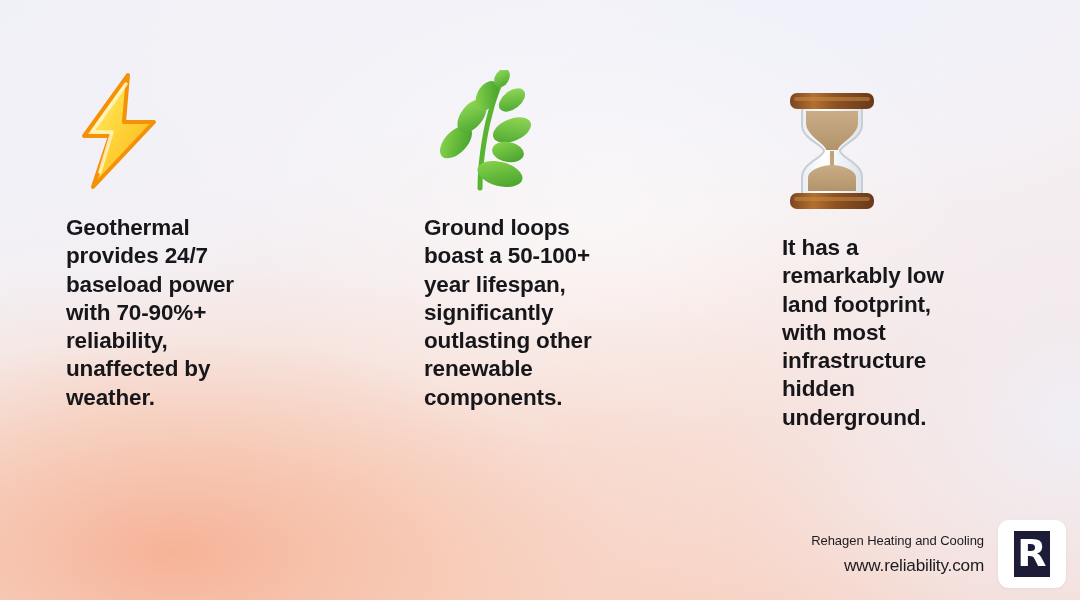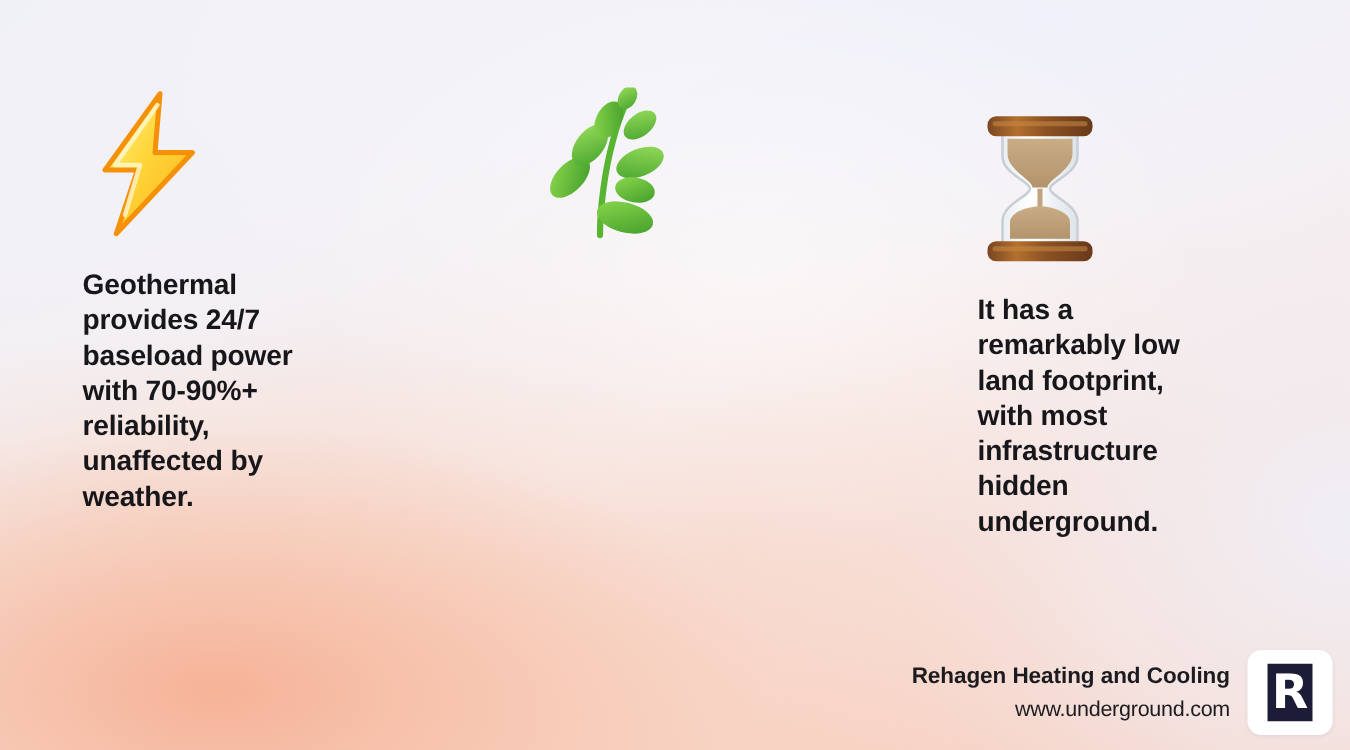--- a/index.html
+++ b/index.html
@@ -114,22 +114,22 @@
     gap: 14px;
   }
   .footer-text {
     display: flex;
     flex-direction: column;
     align-items: flex-end;
     justify-content: center;
     gap: 10px;
   }
   .brand-name {
-    font-size: 18px;
-    font-weight: bold;
+    font-size: 13px;
+    font-weight: normal;
     color: #1b1b20;
     letter-spacing: -0.05px;
     line-height: 1;
   }
   .brand-url {
     font-size: 17.2px;
     font-weight: normal;
     color: #1b1b20;
     letter-spacing: -0.2px;
     line-height: 1;
@@ -220,20 +220,27 @@
 
           <ellipse cx="88" cy="60" rx="20" ry="11" transform="rotate(-22 88 60)" fill="url(#leafB)"></ellipse>
           <ellipse cx="84" cy="82" rx="16" ry="10" transform="rotate(10 84 82)" fill="url(#leafA)"></ellipse>
           <ellipse cx="88" cy="30" rx="15" ry="9" transform="rotate(-38 88 30)" fill="url(#leafB)"></ellipse>
 
           <ellipse cx="76" cy="104" rx="23" ry="12" transform="rotate(14 76 104)" fill="url(#leafA)"></ellipse>
 
           <ellipse cx="78" cy="8" rx="10" ry="7" transform="rotate(-60 78 8)" fill="url(#leafB)"></ellipse>
         </svg>
       </div>
+      <div class="col-text">Ground loops
+boast a 50-100+
+year lifespan,
+significantly
+outlasting other
+renewable
+components.</div>
     </div>
 
     <div class="col col-2">
       <div class="icon-wrap">
         <svg class="icon-svg" width="100" height="124" viewBox="0 0 100 124" aria-hidden="true">
           <defs>
             <linearGradient id="woodG" x1="0" y1="0" x2="1" y2="0">
               <stop offset="0%" stop-color="#7a4521"></stop>
               <stop offset="28%" stop-color="#b3702f"></stop>
               <stop offset="55%" stop-color="#8d5223"></stop>
@@ -271,21 +278,21 @@
 infrastructure
 hidden
 underground.</div>
     </div>
 
   </div>
 
   <div class="footer">
     <div class="footer-text">
       <div class="brand-name">Rehagen Heating and Cooling</div>
-      <div class="brand-url">www.underground.com</div>
+      <div class="brand-url">www.reliability.com</div>
     </div>
     <div class="logo-box">
       <div class="logo-mark">
         <span class="logo-letter">R</span>
       </div>
     </div>
   </div>
 
 </div>
 

